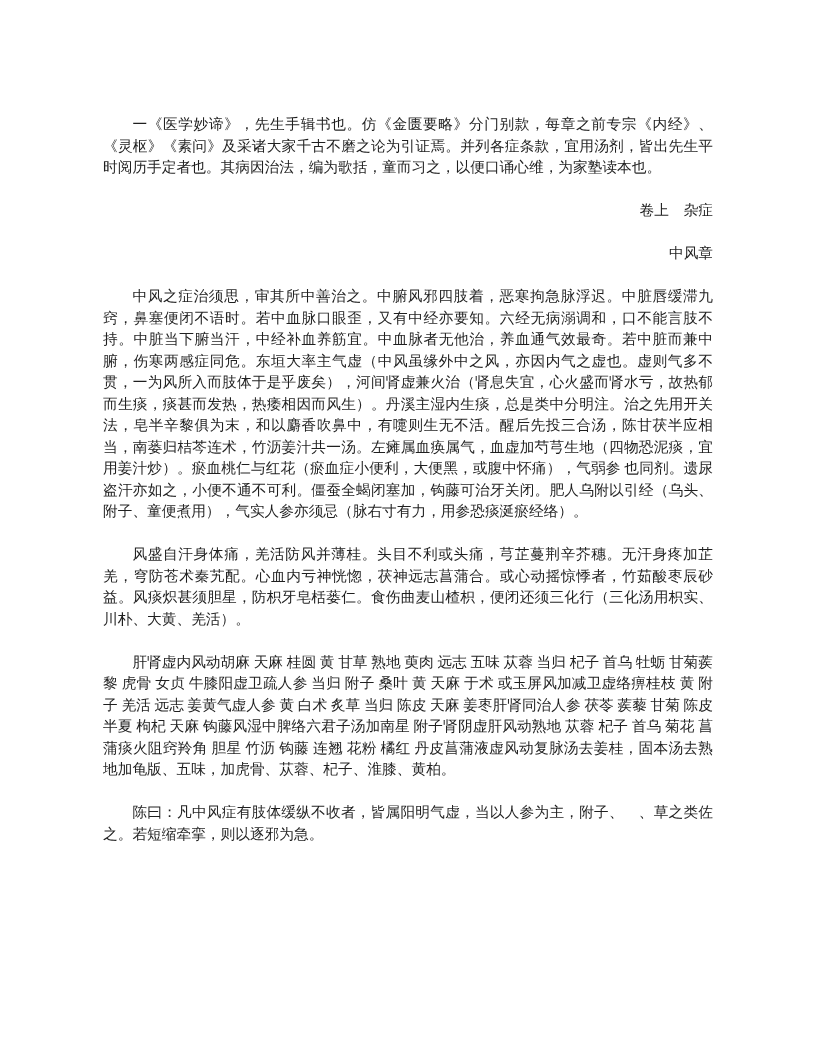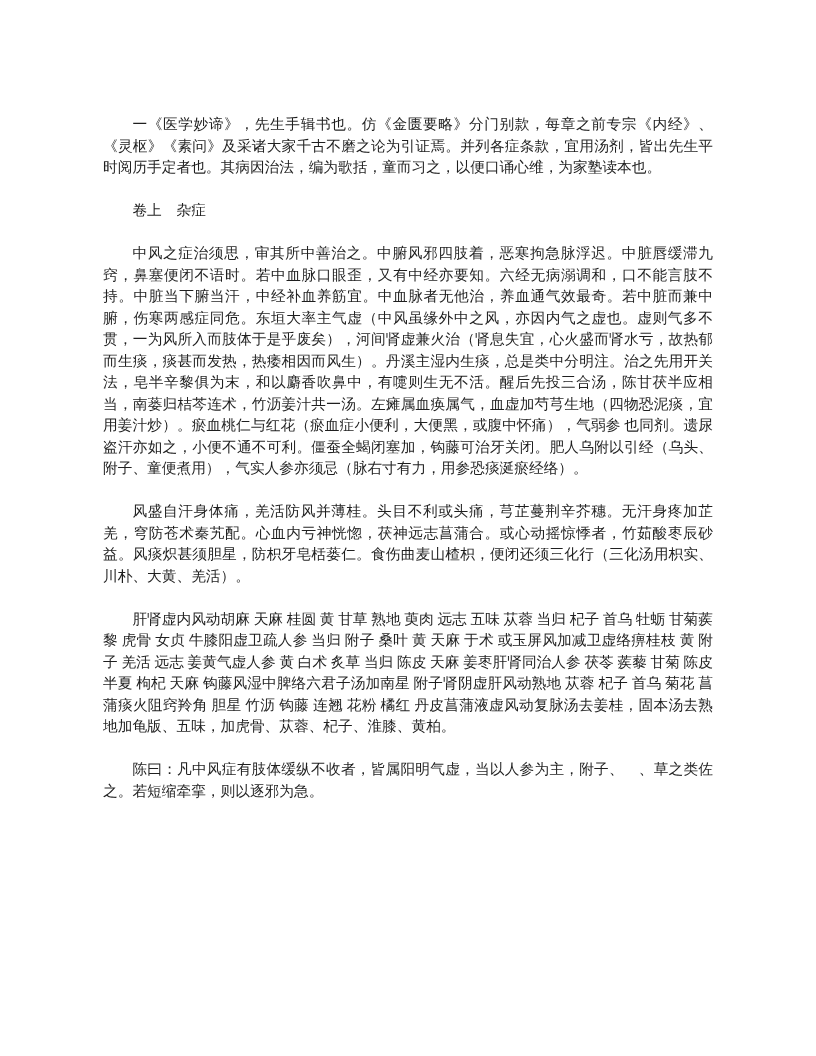--- a/index.html
+++ b/index.html
@@ -24,26 +24,27 @@
   .para {
     margin: 0 0 21.5px 0;
     text-indent: 2em;
     text-align: justify;
     word-break: break-all;
   }
   .para:last-child {
     margin-bottom: 0;
   }
   .heading {
-    text-align: left;
+    text-align: right;
   }
 </style>
 </head>
 <body>
 
 <div class="page">
   <p class="para">一《医学妙谛》，先生手辑书也。仿《金匮要略》分门别款，每章之前专宗《内经》、《灵枢》《素问》及采诸大家千古不磨之论为引证焉。并列各症条款，宜用汤剂，皆出先生平时阅历手定者也。其病因治法，编为歌括，童而习之，以便口诵心维，为家塾读本也。</p>
   <p class="para heading">卷上　杂症</p>
+  <p class="para heading">中风章</p>
   <p class="para">中风之症治须思，审其所中善治之。中腑风邪四肢着，恶寒拘急脉浮迟。中脏唇缓滞九窍，鼻塞便闭不语时。若中血脉口眼歪，又有中经亦要知。六经无病溺调和，口不能言肢不持。中脏当下腑当汗，中经补血养筋宜。中血脉者无他治，养血通气效最奇。若中脏而兼中腑，伤寒两感症同危。东垣大率主气虚（中风虽缘外中之风，亦因内气之虚也。虚则气多不贯，一为风所入而肢体于是乎废矣），河间肾虚兼火治（肾息失宜，心火盛而肾水亏，故热郁而生痰，痰甚而发热，热痿相因而风生）。丹溪主湿内生痰，总是类中分明注。治之先用开关法，皂半辛黎俱为末，和以麝香吹鼻中，有嚏则生无不活。醒后先投三合汤，陈甘茯半应相当，南蒌归桔芩连术，竹沥姜汁共一汤。左瘫属血痪属气，血虚加芍芎生地（四物恐泥痰，宜用姜汁炒）。瘀血桃仁与红花（瘀血症小便利，大便黑，或腹中怀痛），气弱参 也同剂。遗尿盗汗亦如之，小便不通不可利。僵蚕全蝎闭塞加，钩藤可治牙关闭。肥人乌附以引经（乌头、附子、童便煮用），气实人参亦须忌（脉右寸有力，用参恐痰涎瘀经络）。</p>
   <p class="para">风盛自汗身体痛，羌活防风并薄桂。头目不利或头痛，芎芷蔓荆辛芥穗。无汗身疼加芷羌，穹防苍术秦艽配。心血内亏神恍惚，茯神远志菖蒲合。或心动摇惊悸者，竹茹酸枣辰砂益。风痰炽甚须胆星，防枳牙皂栝蒌仁。食伤曲麦山楂枳，便闭还须三化行（三化汤用枳实、川朴、大黄、羌活）。</p>
   <p class="para">肝肾虚内风动胡麻 天麻 桂圆 黄 甘草 熟地 萸肉 远志 五味 苁蓉 当归 杞子 首乌 牡蛎 甘菊蒺黎 虎骨 女贞 牛膝阳虚卫疏人参 当归 附子 桑叶 黄 天麻 于术 或玉屏风加减卫虚络痹桂枝 黄 附子 羌活 远志 姜黄气虚人参 黄 白术 炙草 当归 陈皮 天麻 姜枣肝肾同治人参 茯苓 蒺藜 甘菊 陈皮 半夏 枸杞 天麻 钩藤风湿中脾络六君子汤加南星 附子肾阴虚肝风动熟地 苁蓉 杞子 首乌 菊花 菖蒲痰火阻窍羚角 胆星 竹沥 钩藤 连翘 花粉 橘红 丹皮菖蒲液虚风动复脉汤去姜桂，固本汤去熟地加龟版、五味，加虎骨、苁蓉、杞子、淮膝、黄柏。</p>
   <p class="para">陈曰：凡中风症有肢体缓纵不收者，皆属阳明气虚，当以人参为主，附子、　、草之类佐之。若短缩牵挛，则以逐邪为急。</p>
 </div>
 
 </body></html>

